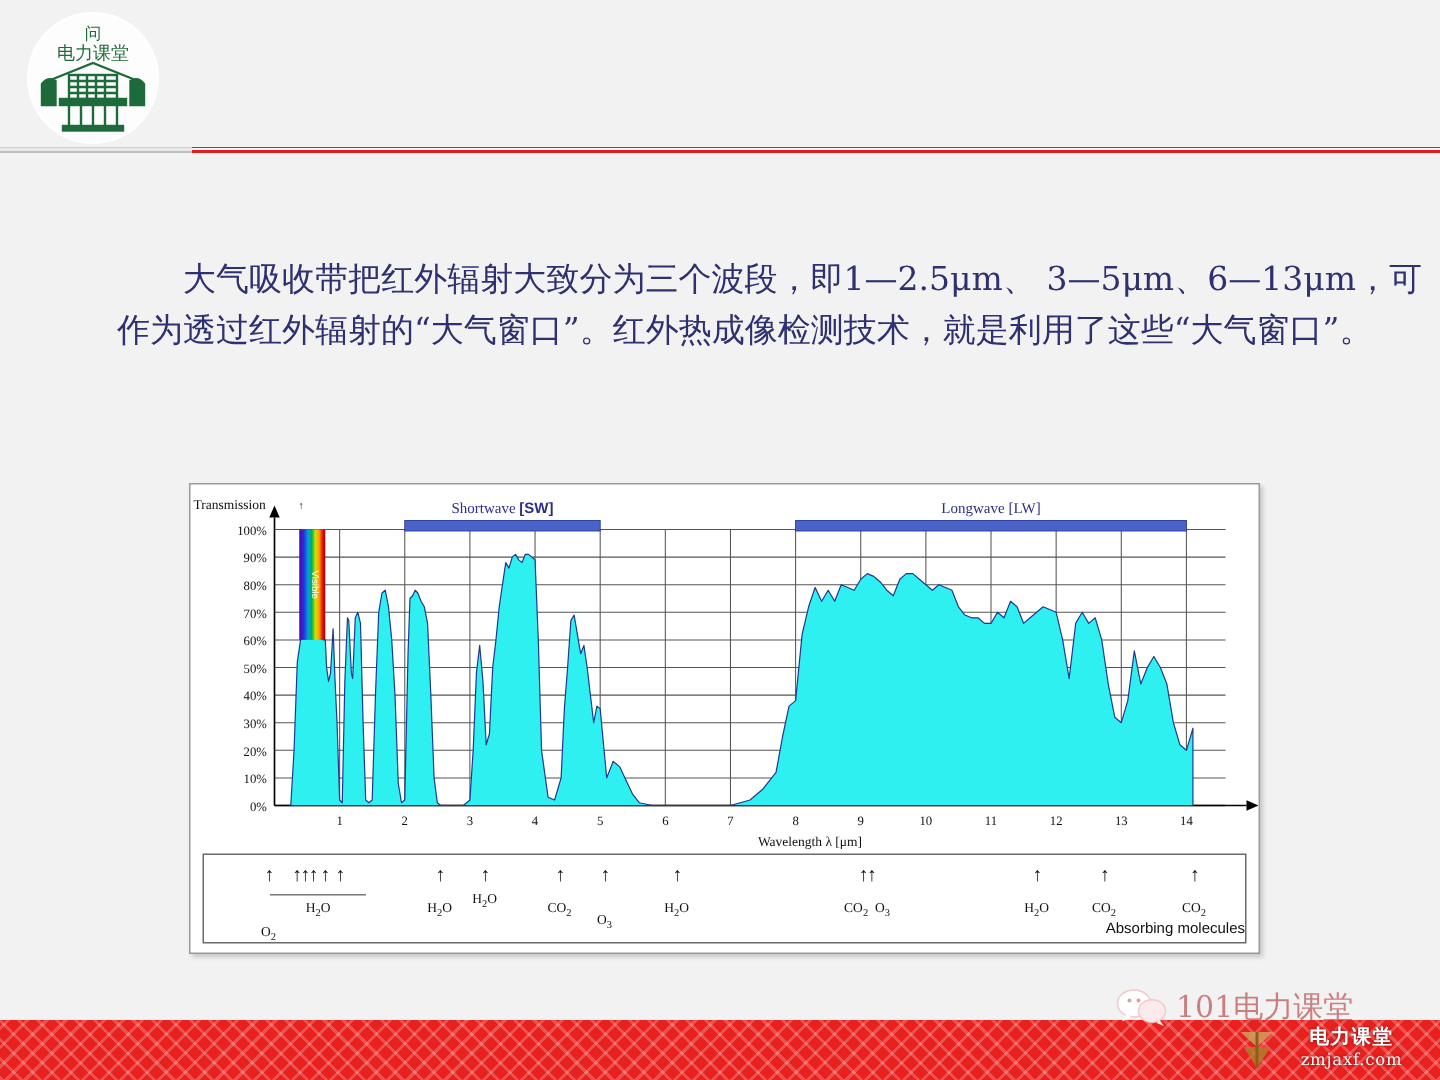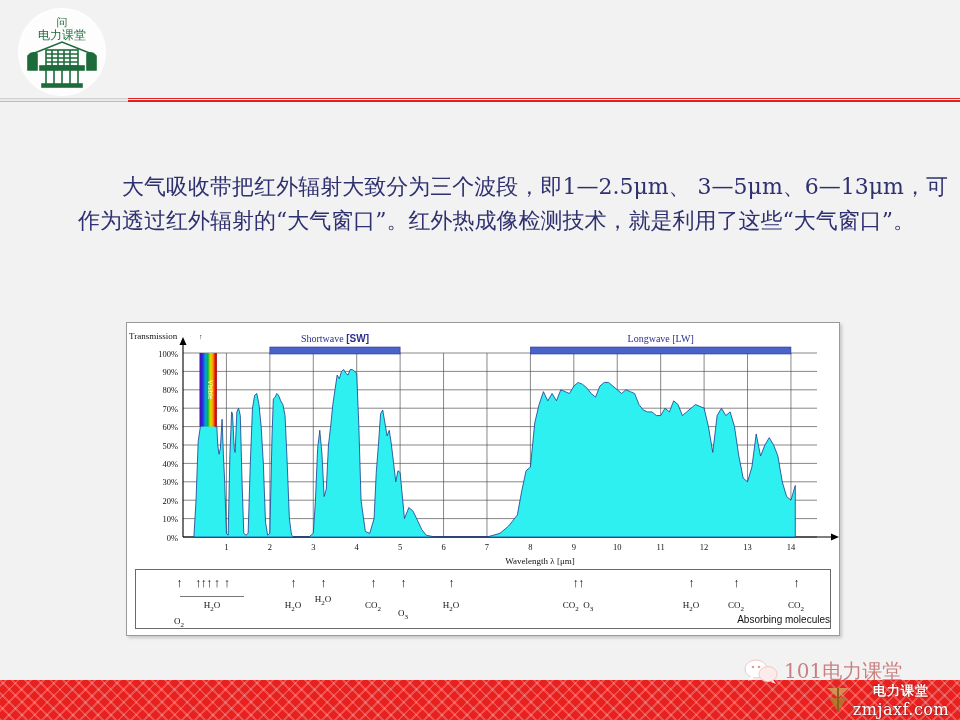--- a/index.html
+++ b/index.html
@@ -73,21 +73,21 @@
   #wechat-text{
     font-size:20px;color:#b03a3a;opacity:.62;white-space:nowrap;
     font-family:"DejaVu Serif",serif;
   }
   #zms-watermark{
     position:absolute;left:845px;top:682px;width:112px;height:36px;
     text-align:center;
   }
   #zms-cn{font-size:13px;color:#ffffff;font-weight:bold;letter-spacing:1px;
     text-shadow:0 0 2px #7a1010;font-family:"DejaVu Sans",sans-serif;}
-  #zms-url{font-size:16px;color:#ffffff;letter-spacing:.5px;
+  #zms-url{font-size:11px;color:#ffffff;letter-spacing:.5px;
     font-family:"DejaVu Serif",serif;text-shadow:0 0 2px #7a1010;}
 </style>
 </head>
 <body>
 
 <div id="header">
 
   <div id="logo">
     <svg width="100" height="92" viewBox="0 0 100 92">
       <circle cx="50" cy="46" r="44" fill="#ffffff"></circle>

